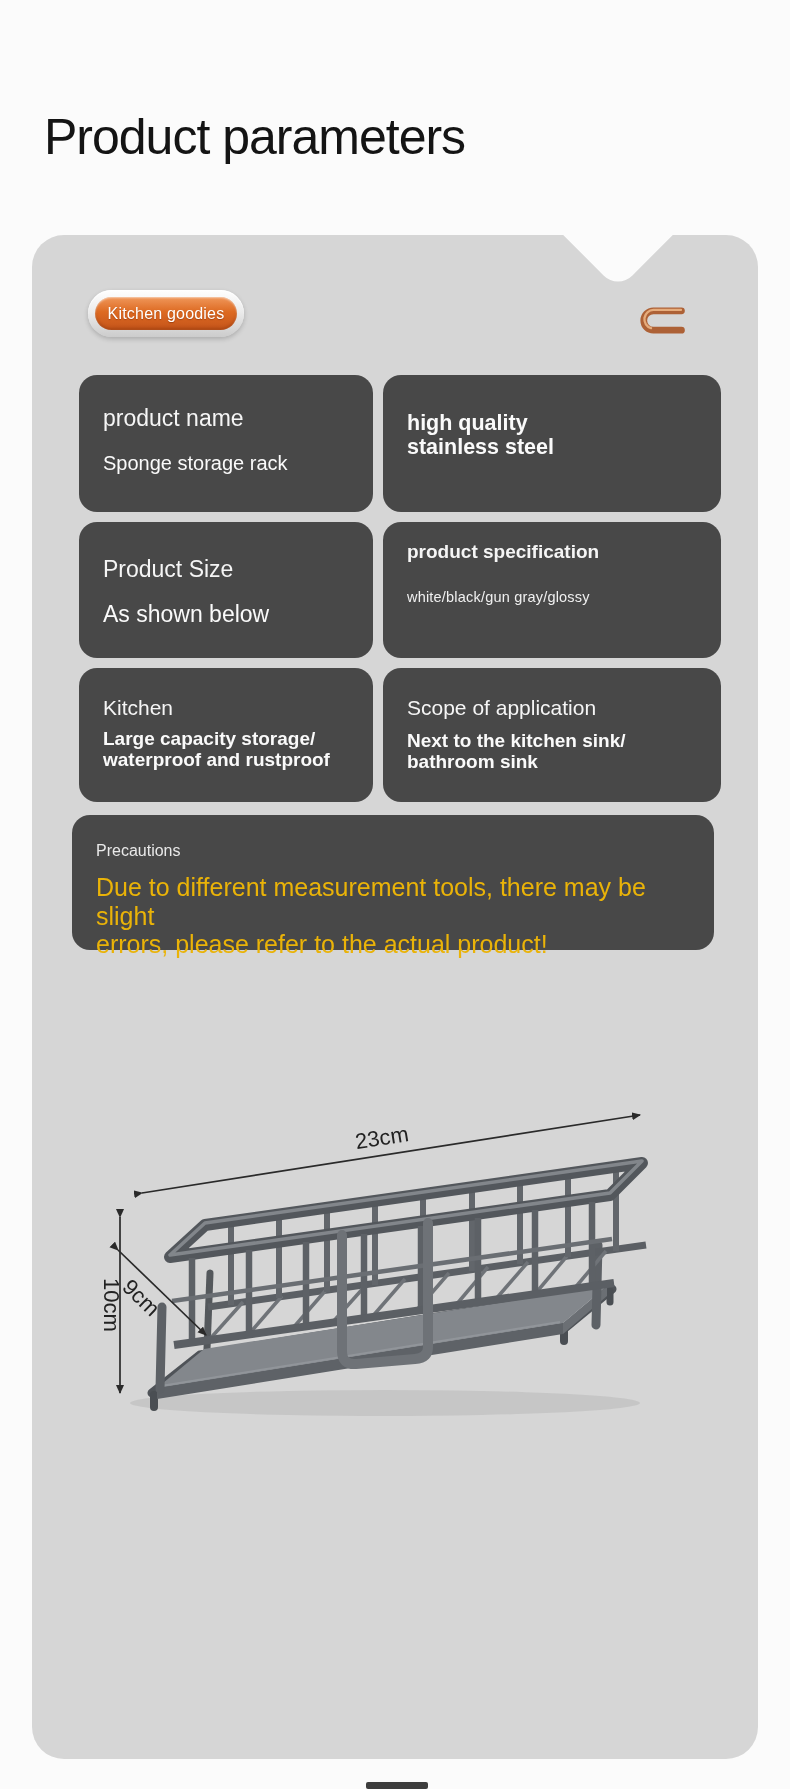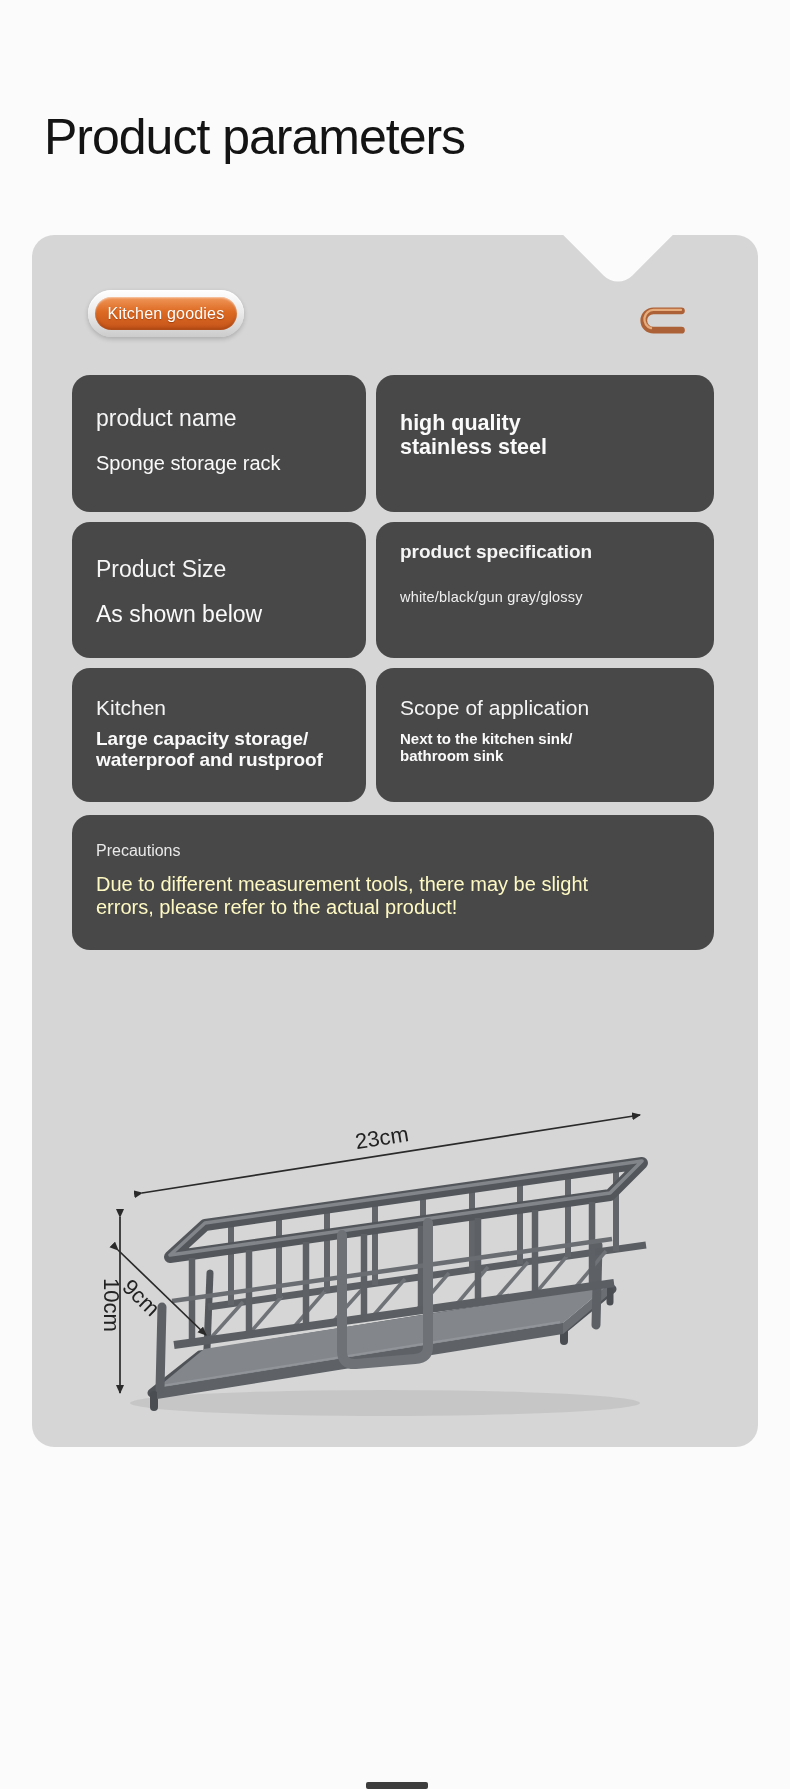--- a/index.html
+++ b/index.html
@@ -7,22 +7,22 @@
     width:790px;height:1789px;position:relative;overflow:hidden;
     background:#fbfbfb;font-family:"Liberation Sans",sans-serif;
   }
   
   .page-title{
     position:absolute;left:44px;top:108px;
     font-size:50px;font-weight:500;letter-spacing:-1px;color:#141414;
   }
   
   .panel{
-    position:absolute;left:32px;top:235px;width:726px;height:1212px;
-    background:#d6d6d6;border-radius:22px;overflow:hidden;
+    position:absolute;left:32px;top:235px;width:726px;height:1524px;
+    background:#d6d6d6;border-radius:32px;overflow:hidden;
   }
   .notch{
     position:absolute;left:531px;top:-78px;width:110px;height:110px;
     background:#fbfbfb;border-radius:20px;transform:rotate(45deg);
   }
   
   .badge-outer{
     position:absolute;left:56px;top:55px;width:156px;height:47px;border-radius:24px;
     background:linear-gradient(180deg,#ffffff 0%,#ececec 45%,#cccccc 100%);
     box-shadow:0 2px 5px rgba(0,0,0,.20), inset 0 1px 1px #ffffff;
@@ -35,45 +35,45 @@
     display:flex;align-items:center;justify-content:center;
   }
   .badge-inner span{
     font-size:16px;color:#ffffff;letter-spacing:.2px;
     text-shadow:0 1px 1px rgba(120,40,0,.5);
   }
   
   .capsule{position:absolute;left:605px;top:70px;width:58px;height:30px;}
   
   .grid{
-    position:absolute;left:40px;top:140px;width:642px;
+    position:absolute;left:47px;top:140px;width:642px;
     display:grid;grid-template-columns:294px 338px;grid-template-rows:137px 136px 134px;
     column-gap:10px;row-gap:10px;
   }
   .card{
     background:#484848;border-radius:18px;color:#f2f2f2;
     padding:0 22px 0 24px;box-sizing:border-box;
   }
   .card-label{color:#f5f5f5;}
   .card-value{color:#fafafa;}
   .pre{white-space:pre-line;}
   .c0{padding-top:30px}.c0 .card-label{font-size:23px}.c0 .card-value{font-size:20px;margin-top:20px}
   .c1{padding-top:26px}.c1 .card-label{font-size:22px}.c1 .card-value{font-size:21.5px;font-weight:bold;line-height:1.1;margin-top:11px}
   .c2{padding-top:34px}.c2 .card-label{font-size:23px}.c2 .card-value{font-size:23px;margin-top:18px}
   .c3{padding-top:19px}.c3 .card-label{font-size:19px;font-weight:bold}.c3 .card-value{font-size:14.5px;letter-spacing:.2px;margin-top:26px;color:#f0f0f0}
   .c4{padding-top:28px}.c4 .card-label{font-size:21px}.c4 .card-value{font-size:19px;font-weight:bold;line-height:1.08;margin-top:9px}
-  .c5{padding-top:28px}.c5 .card-label{font-size:21px}.c5 .card-value{font-size:15px;font-weight:bold;line-height:1.1;margin-top:11px}
+  .c5{padding-top:28px}.c5 .card-label{font-size:21px}.c5 .card-value{font-size:19px;font-weight:bold;line-height:1.1;margin-top:11px}
   
   .note{
     position:absolute;left:40px;top:580px;width:642px;height:135px;
     background:#484848;border-radius:18px;color:#f2f2f2;
     padding:27px 24px 0 24px;box-sizing:border-box;
   }
   .note-label{font-size:16px;color:#e9e9e9;}
-  .note-text{font-size:20px;line-height:1.14;margin-top:13px;color:#fef9c3;}
+  .note-text{font-size:25px;line-height:1.14;margin-top:13px;color:#eab308;}
   
   .diagram{position:absolute;left:58px;top:770px;width:570px;height:420px;}
   .dim-text{font-size:22px;fill:#222222;font-family:"Liberation Sans",sans-serif;}
   
   .bottom-marker{
     position:absolute;left:366px;top:1782px;width:62px;height:7px;
     background:#3d3d3d;border-radius:2px;
   }
 </style>
 </head>

